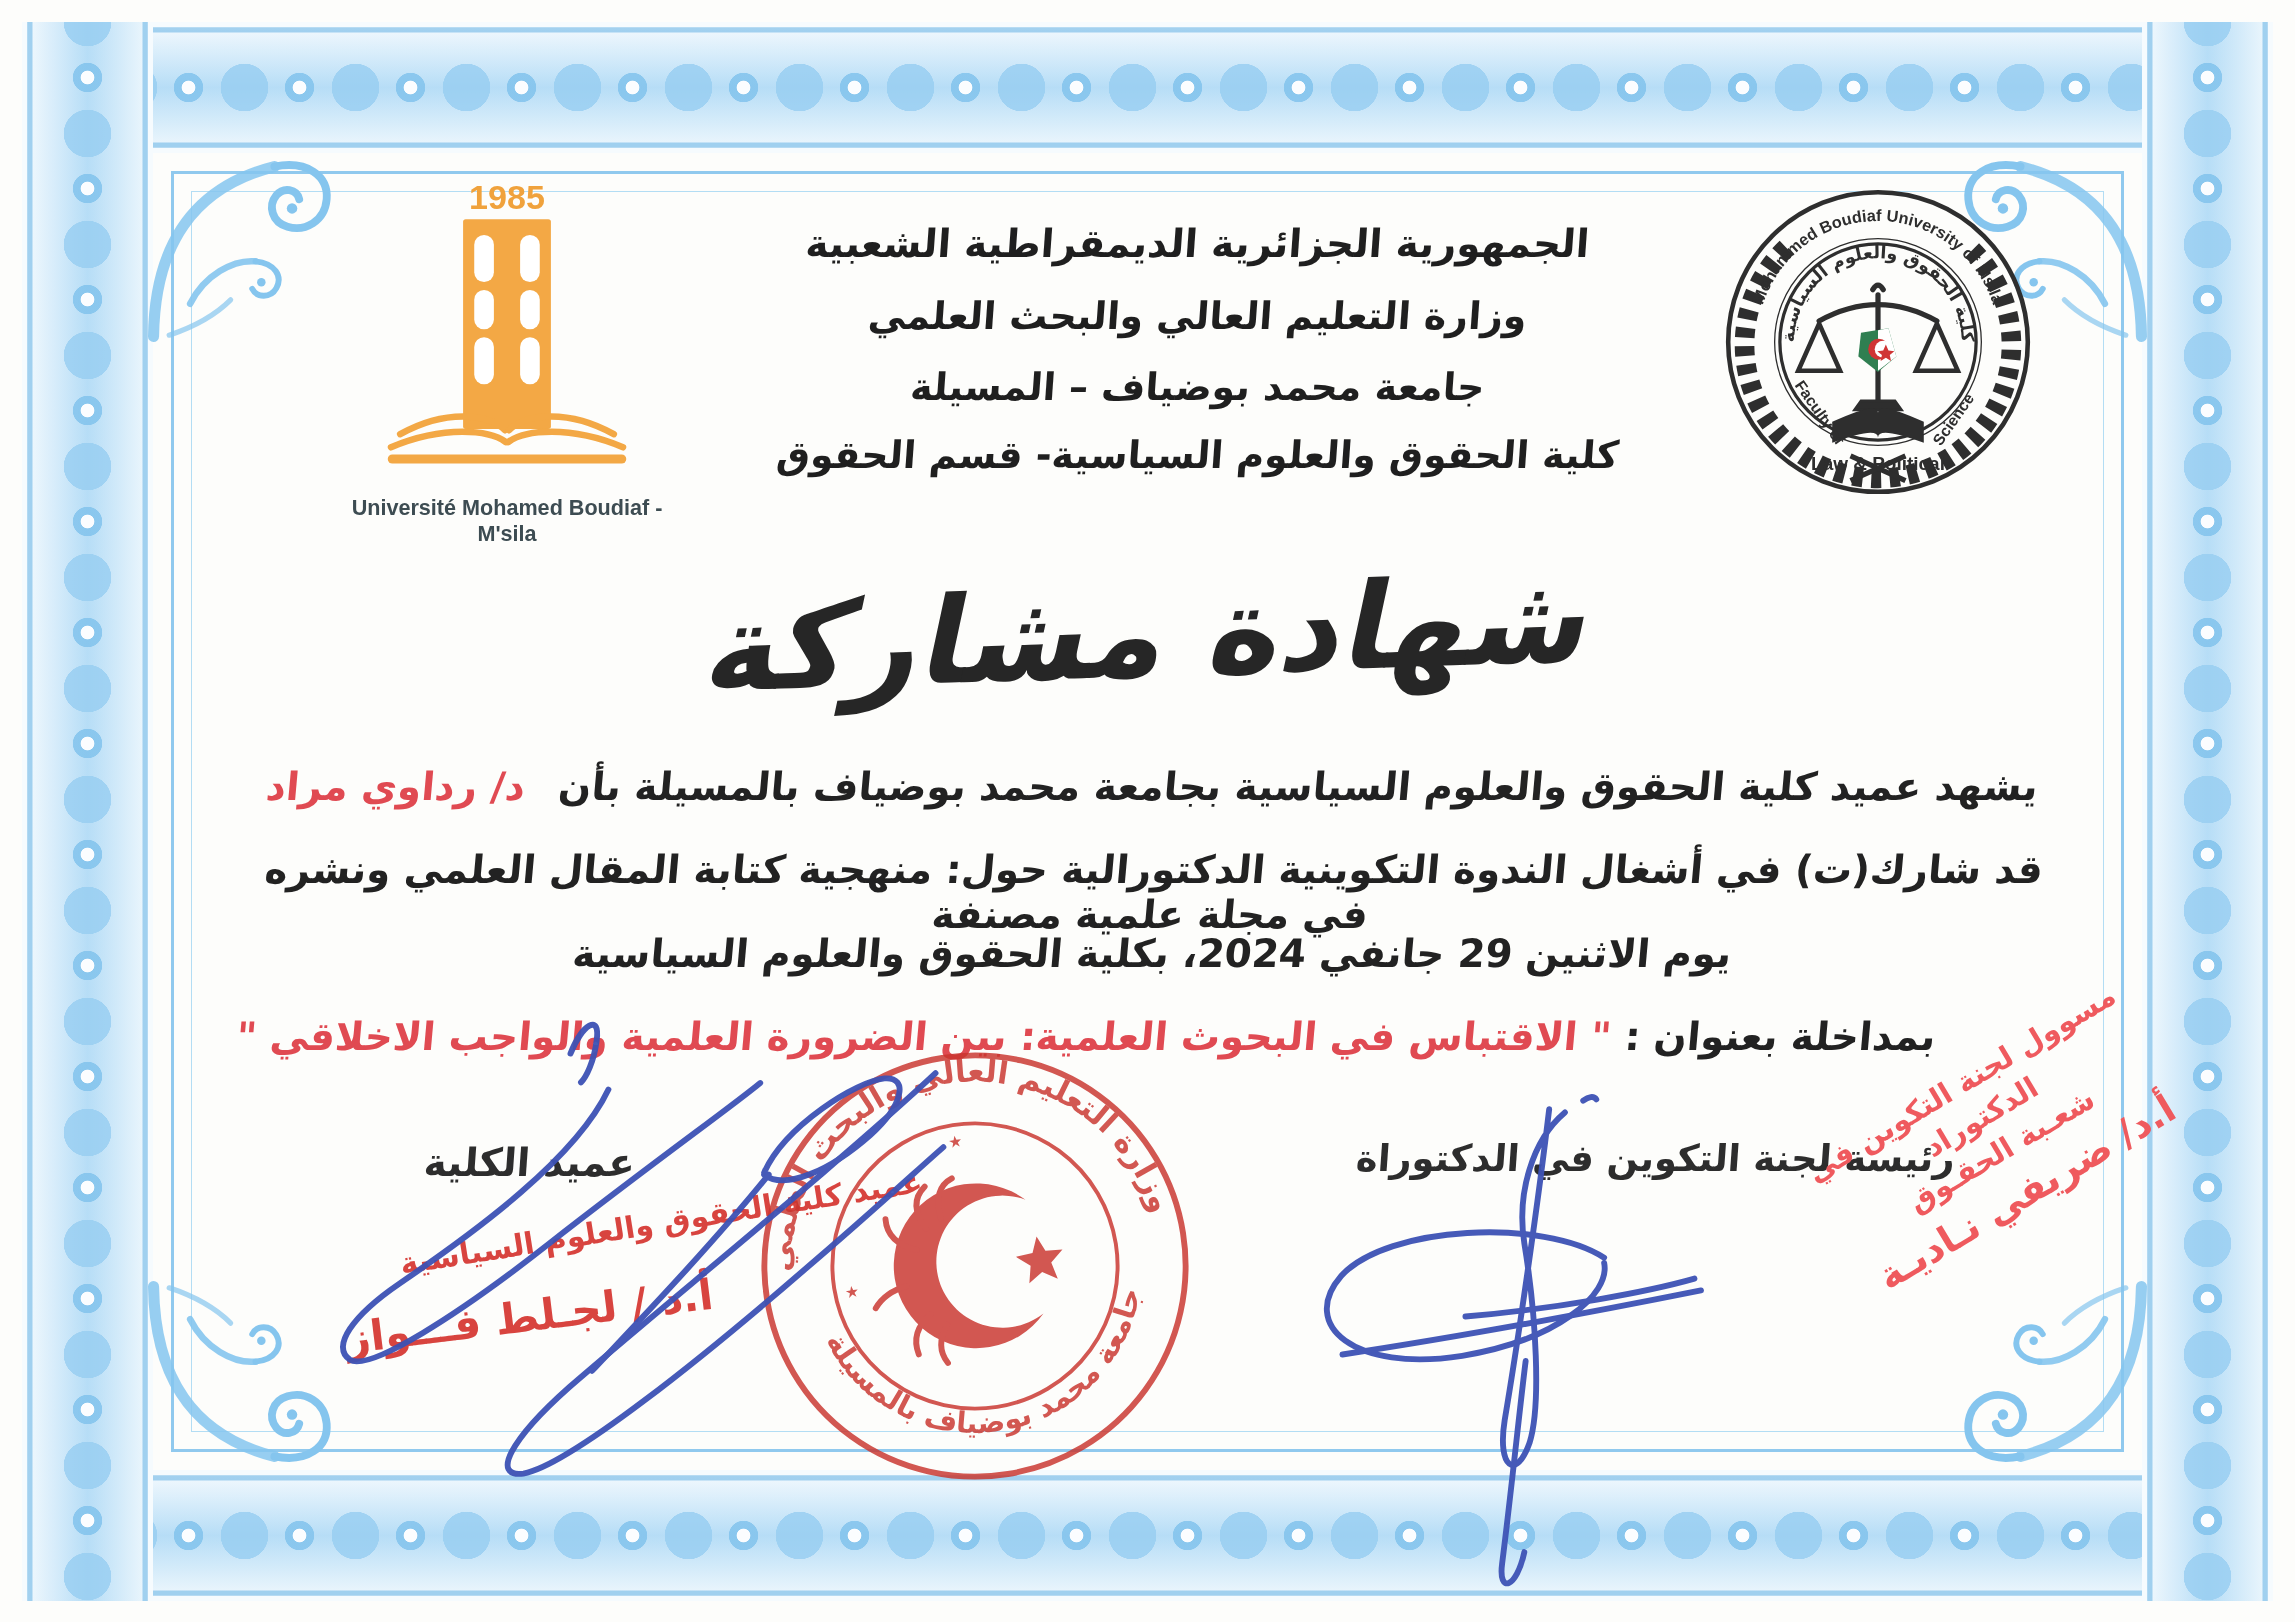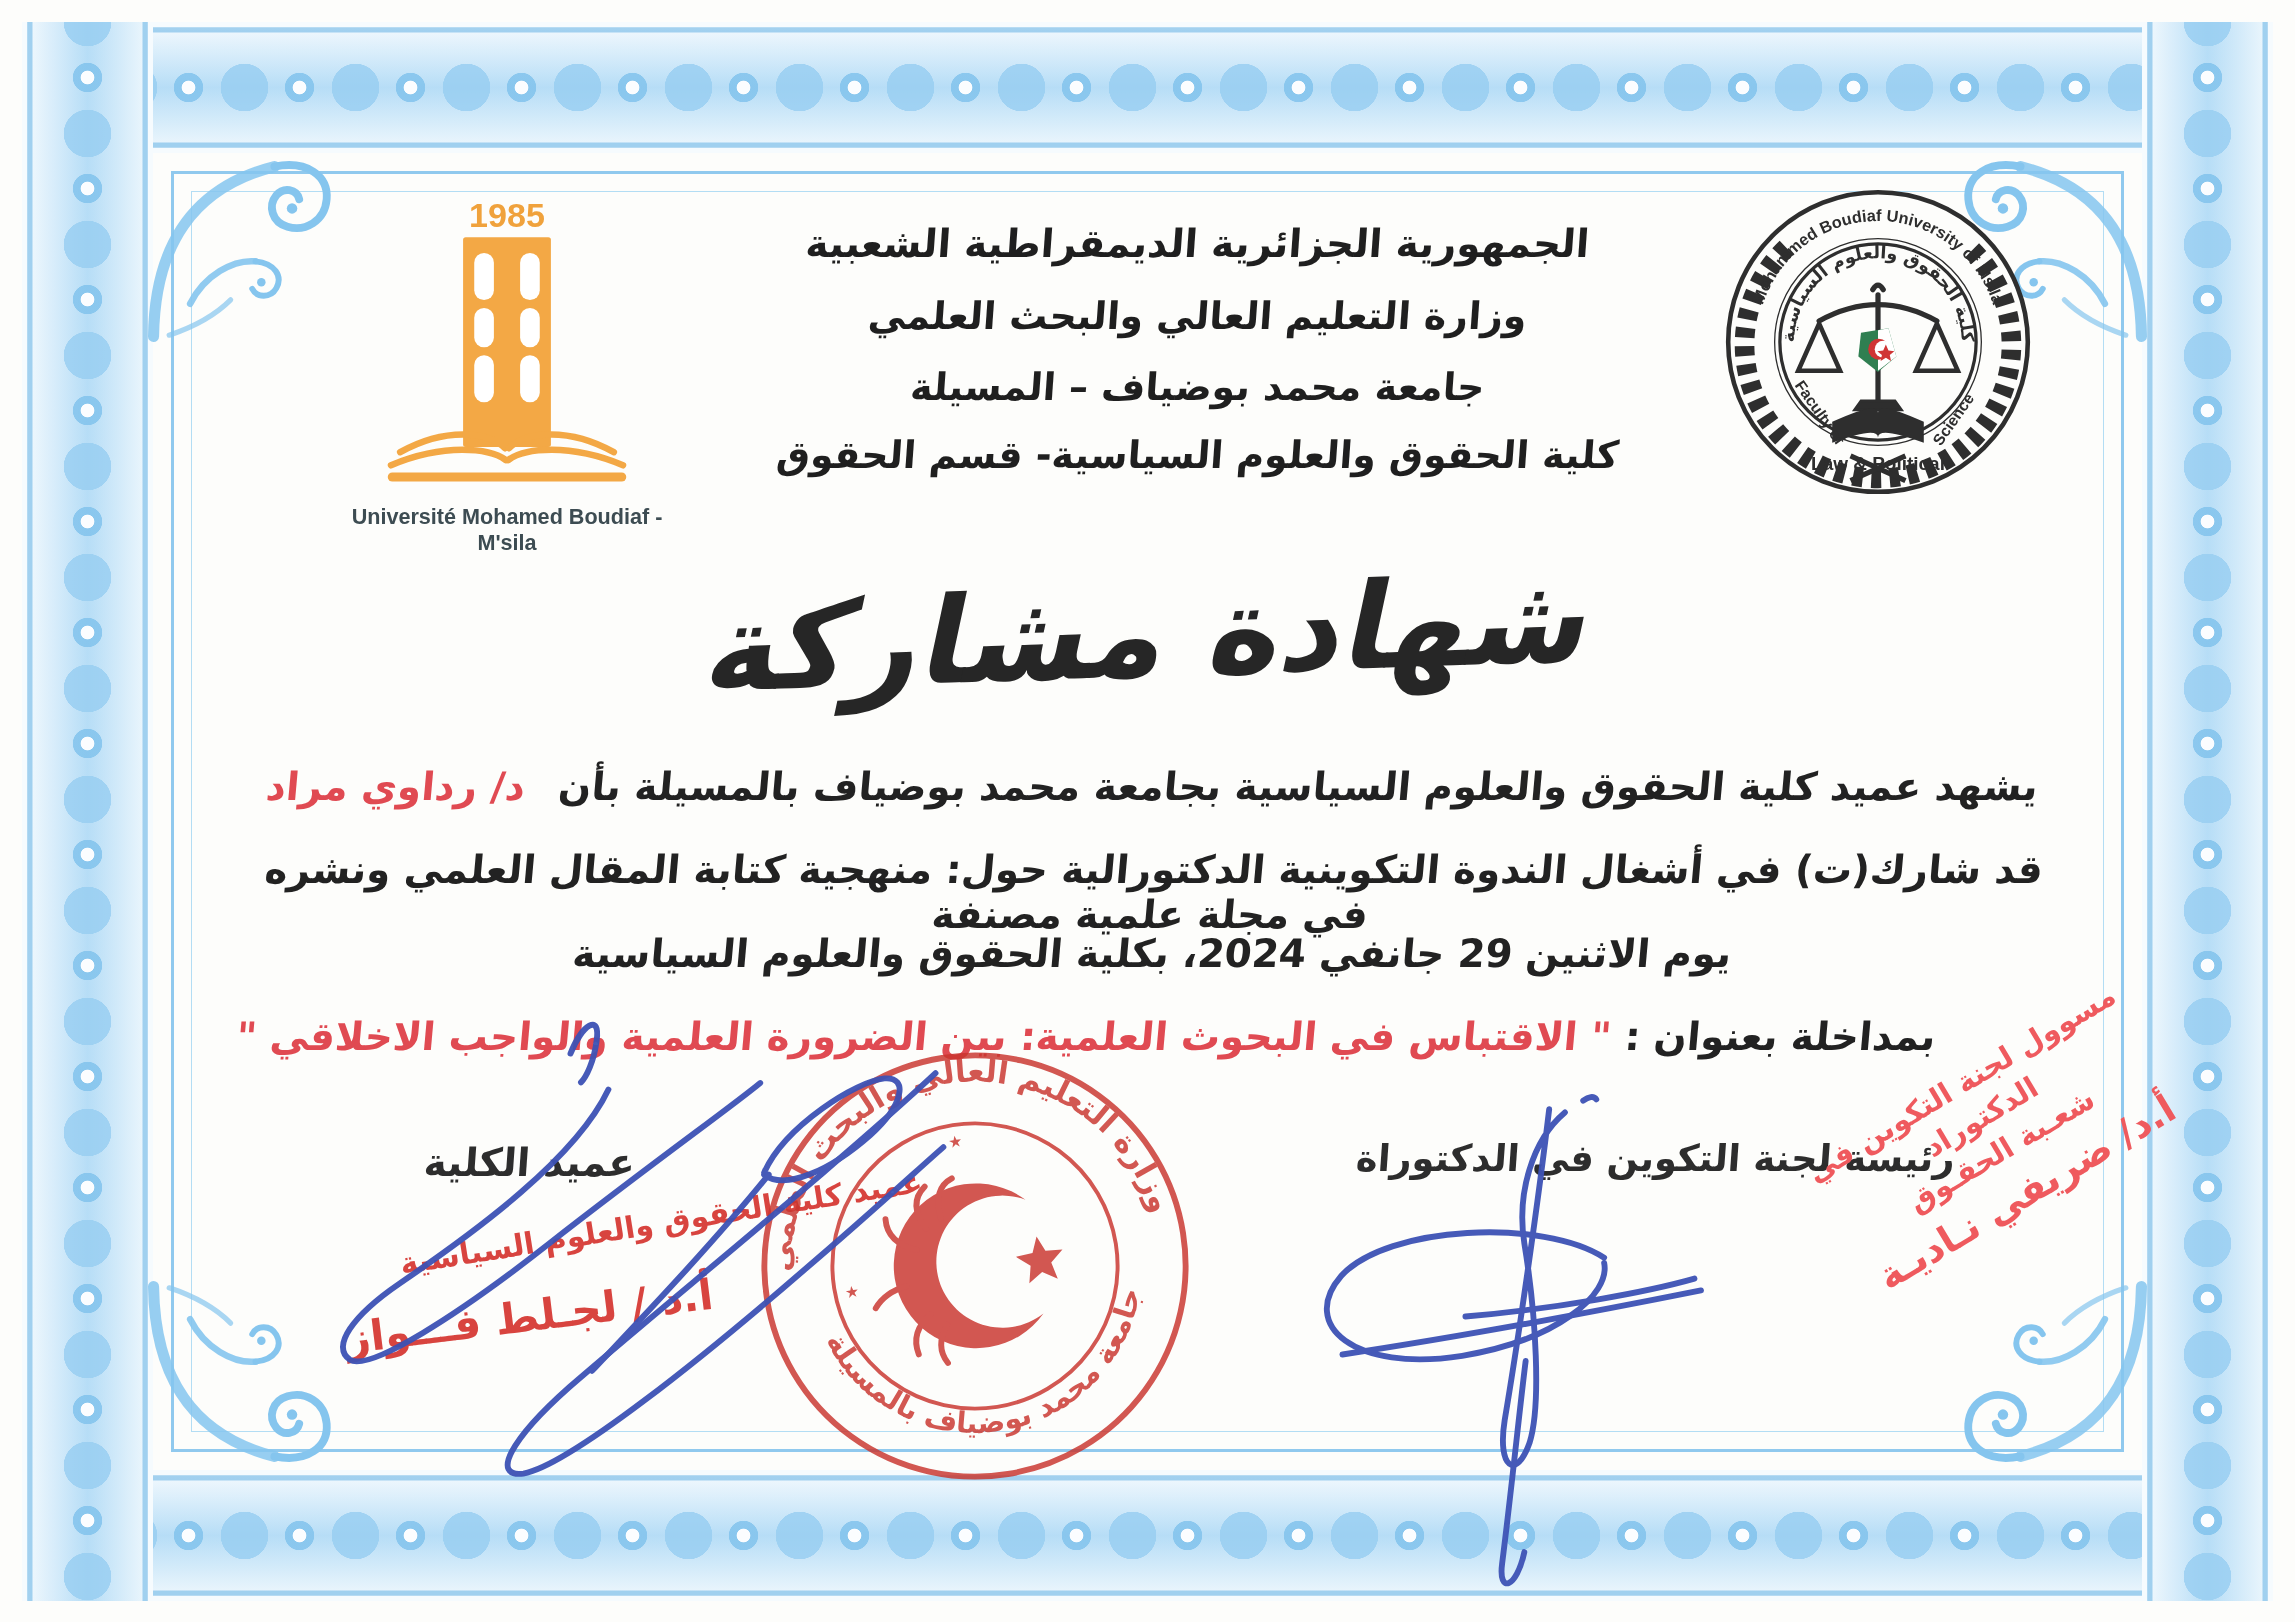--- a/index.html
+++ b/index.html
@@ -37,23 +37,23 @@
   .corner.tr{right:147px;top:147px;transform:scaleX(-1);}
   .corner.bl{left:147px;bottom:147px;transform:scaleY(-1);}
   .corner.br{right:147px;bottom:147px;transform:scale(-1,-1);}
 
   
   .hline{position:absolute;left:720px;width:955px;text-align:center;direction:rtl;
          color:#1f1f1f;font-weight:bold;transform:skewX(-4deg);}
   .h1{top:221px;font-size:39px;} .h2{top:294px;font-size:38px;}
   .h3{top:365px;font-size:38px;} .h4{top:433px;font-size:38px;}
 
-  .logo-block{position:absolute;left:340px;top:190px;width:334px;text-align:center;}
+  .logo-block{position:absolute;left:340px;top:172px;width:334px;text-align:center;}
   .logo-ar{margin-top:2.6px;font-size:27.5px;font-weight:bold;color:#50646a;direction:rtl;}
-  .logo-fr{margin-top:6px;font-size:21.6px;font-weight:bold;color:#3d4c52;
+  .logo-fr{margin-top:15px;font-size:21.6px;font-weight:bold;color:#3d4c52;
            font-family:"Liberation Sans",sans-serif;}
 
   .title{position:absolute;left:654px;top:564px;width:995px;text-align:center;direction:rtl;
          font-size:121px;font-weight:bold;color:#262626;transform:skewX(-14deg) rotate(-2deg);}
 
   .bline{position:absolute;left:236px;width:1832px;text-align:center;direction:rtl;
          color:#222;font-weight:bold;font-size:39px;transform:skewX(-5deg);}
   .b1{top:764px;} .b2{top:847px;} .b3{top:931px;}
   .b4{top:1014px;left:196px;width:1780px;}
   .red{color:#e04a52;}

